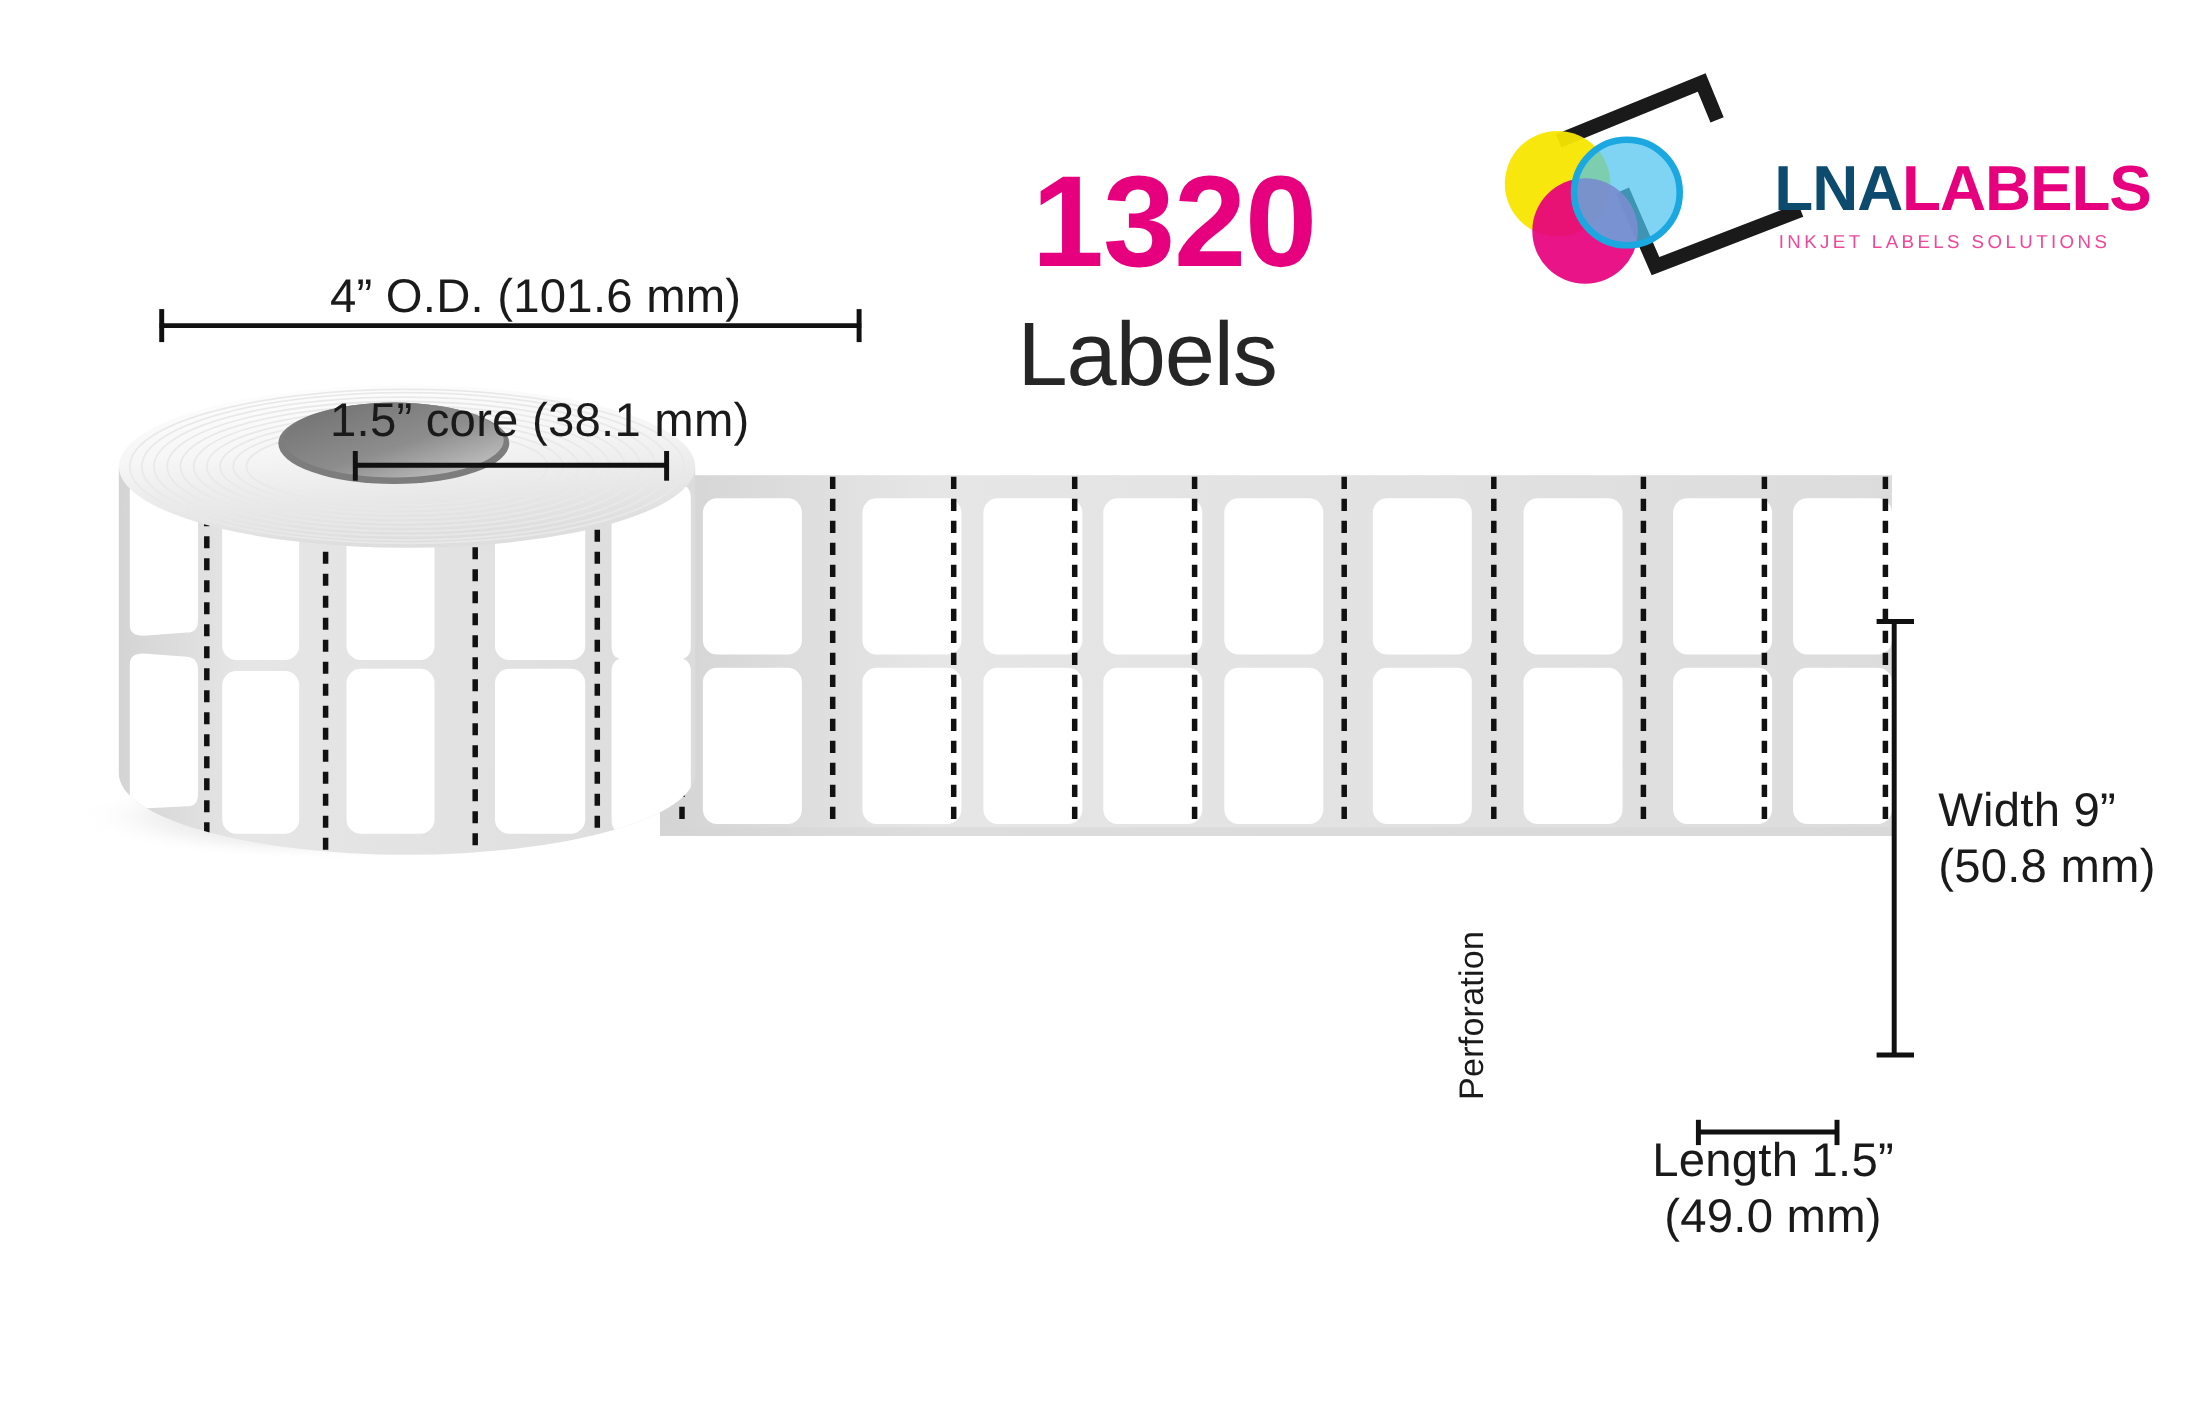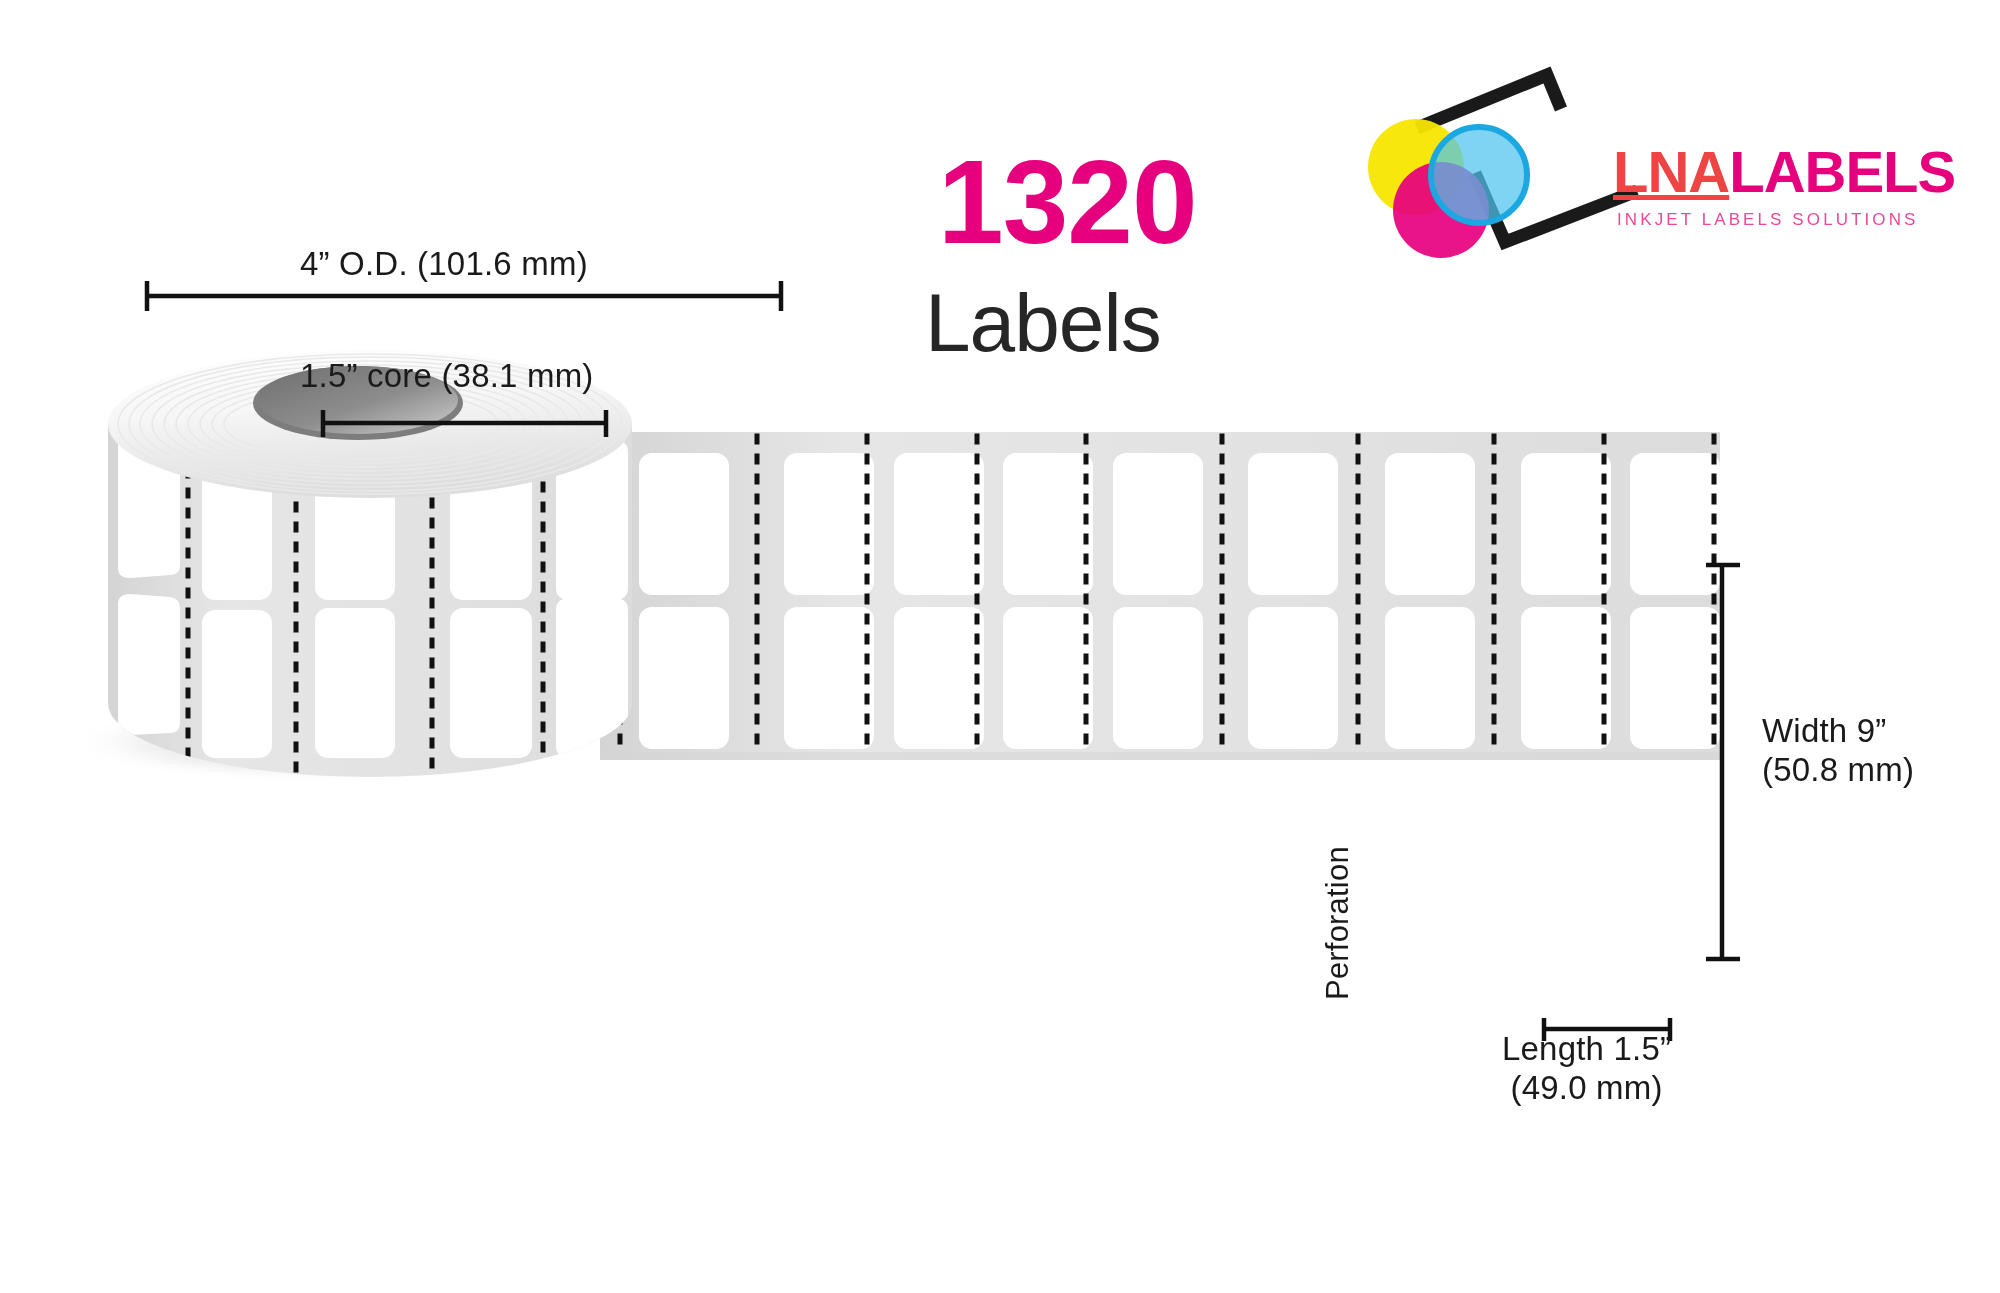--- a/index.html
+++ b/index.html
@@ -17,21 +17,21 @@
     position: relative;
     width: 2000px;
     height: 1293px;
     background: #ffffff;
   }
 
   
   .abs { position: absolute; }
   .dim-text {
     color: #1a1a1a;
-    font-size: 33px;
+    font-size: 43px;
     letter-spacing: 0.2px;
     white-space: nowrap;
     line-height: 1.18;
   }
 
   
   #headline-number {
     left: 938px; top: 143px;
     font-size: 118px;
     font-weight: bold;
@@ -54,21 +54,21 @@
   #logo-frame { left: 0; top: 0; }
   #logo-blobs { left: 6px; top: 52px; }
   #logo-wordmark {
     left: 258px; top: 88px;
     font-size: 58px;
     font-weight: bold;
     letter-spacing: -1px;
     line-height: 1;
     white-space: nowrap;
   }
-  #logo-wordmark .lna { color: #ef4444; text-decoration: underline; }
+  #logo-wordmark .lna { color: #0c4a6e; }
   #logo-wordmark .labels { color: #e6007e; }
   #logo-tagline {
     left: 262px; top: 155px;
     font-size: 17px;
     color: #ec4899;
     letter-spacing: 3.1px;
     white-space: nowrap;
   }
 
   

